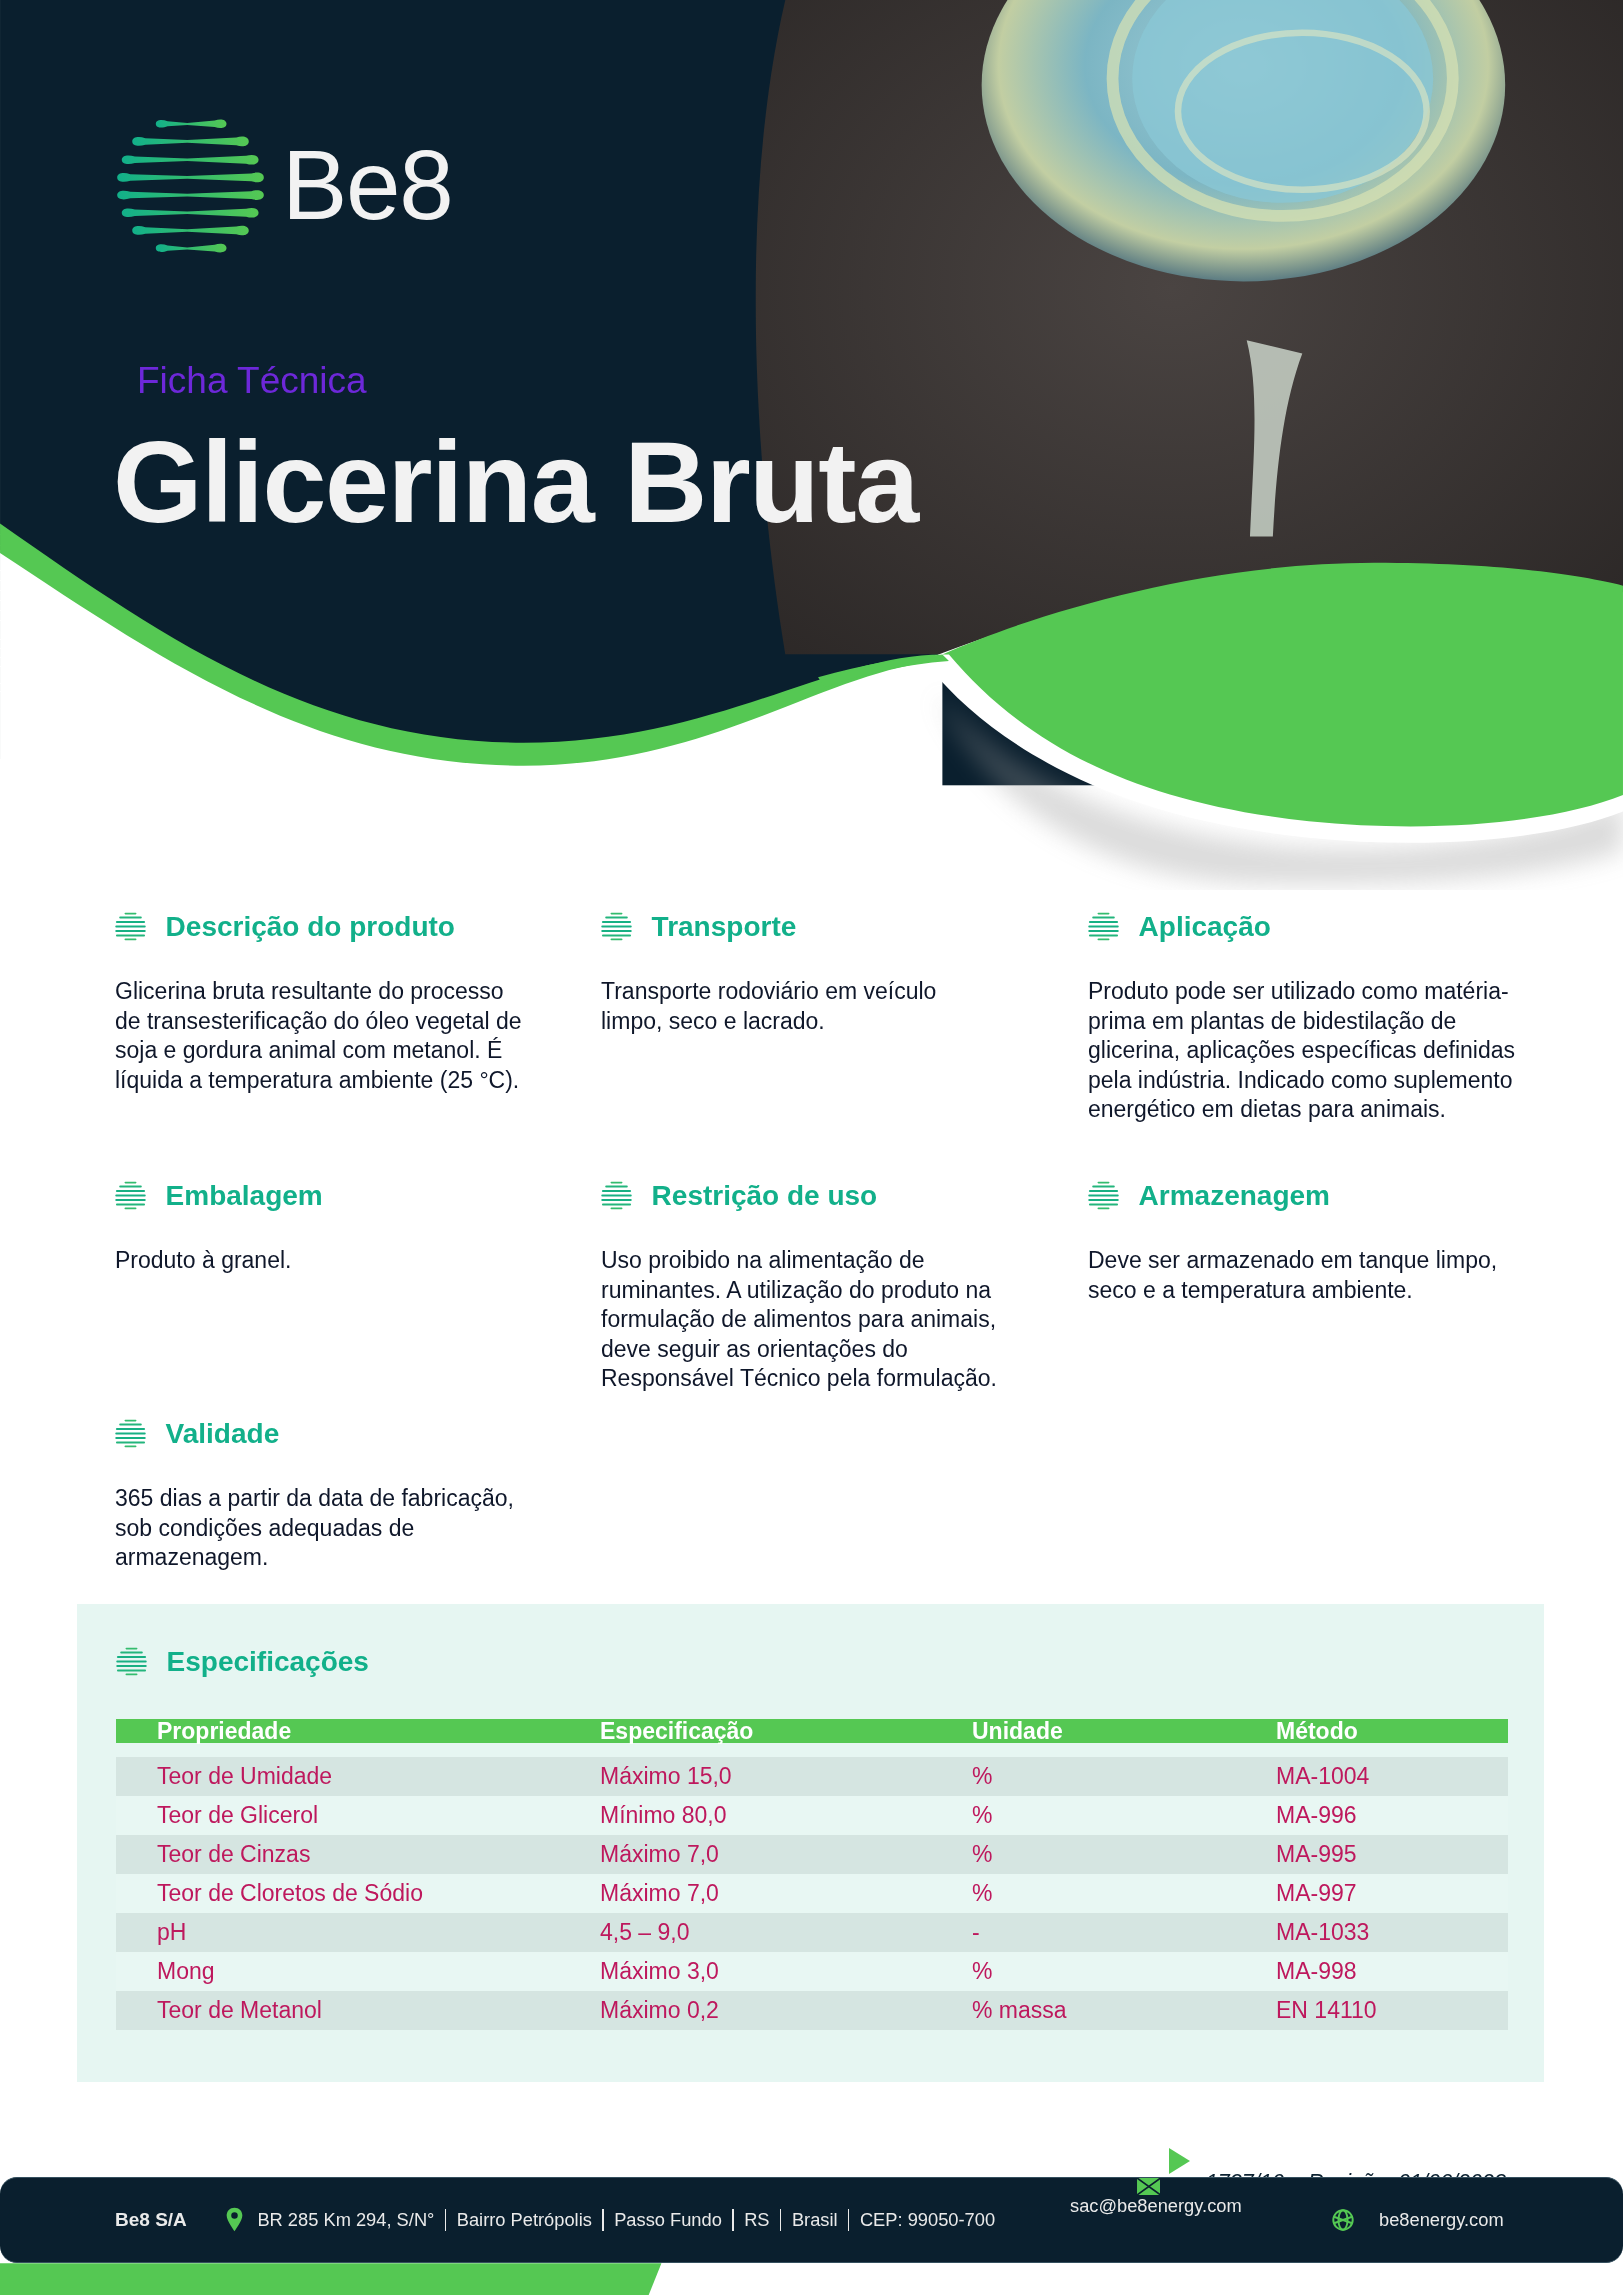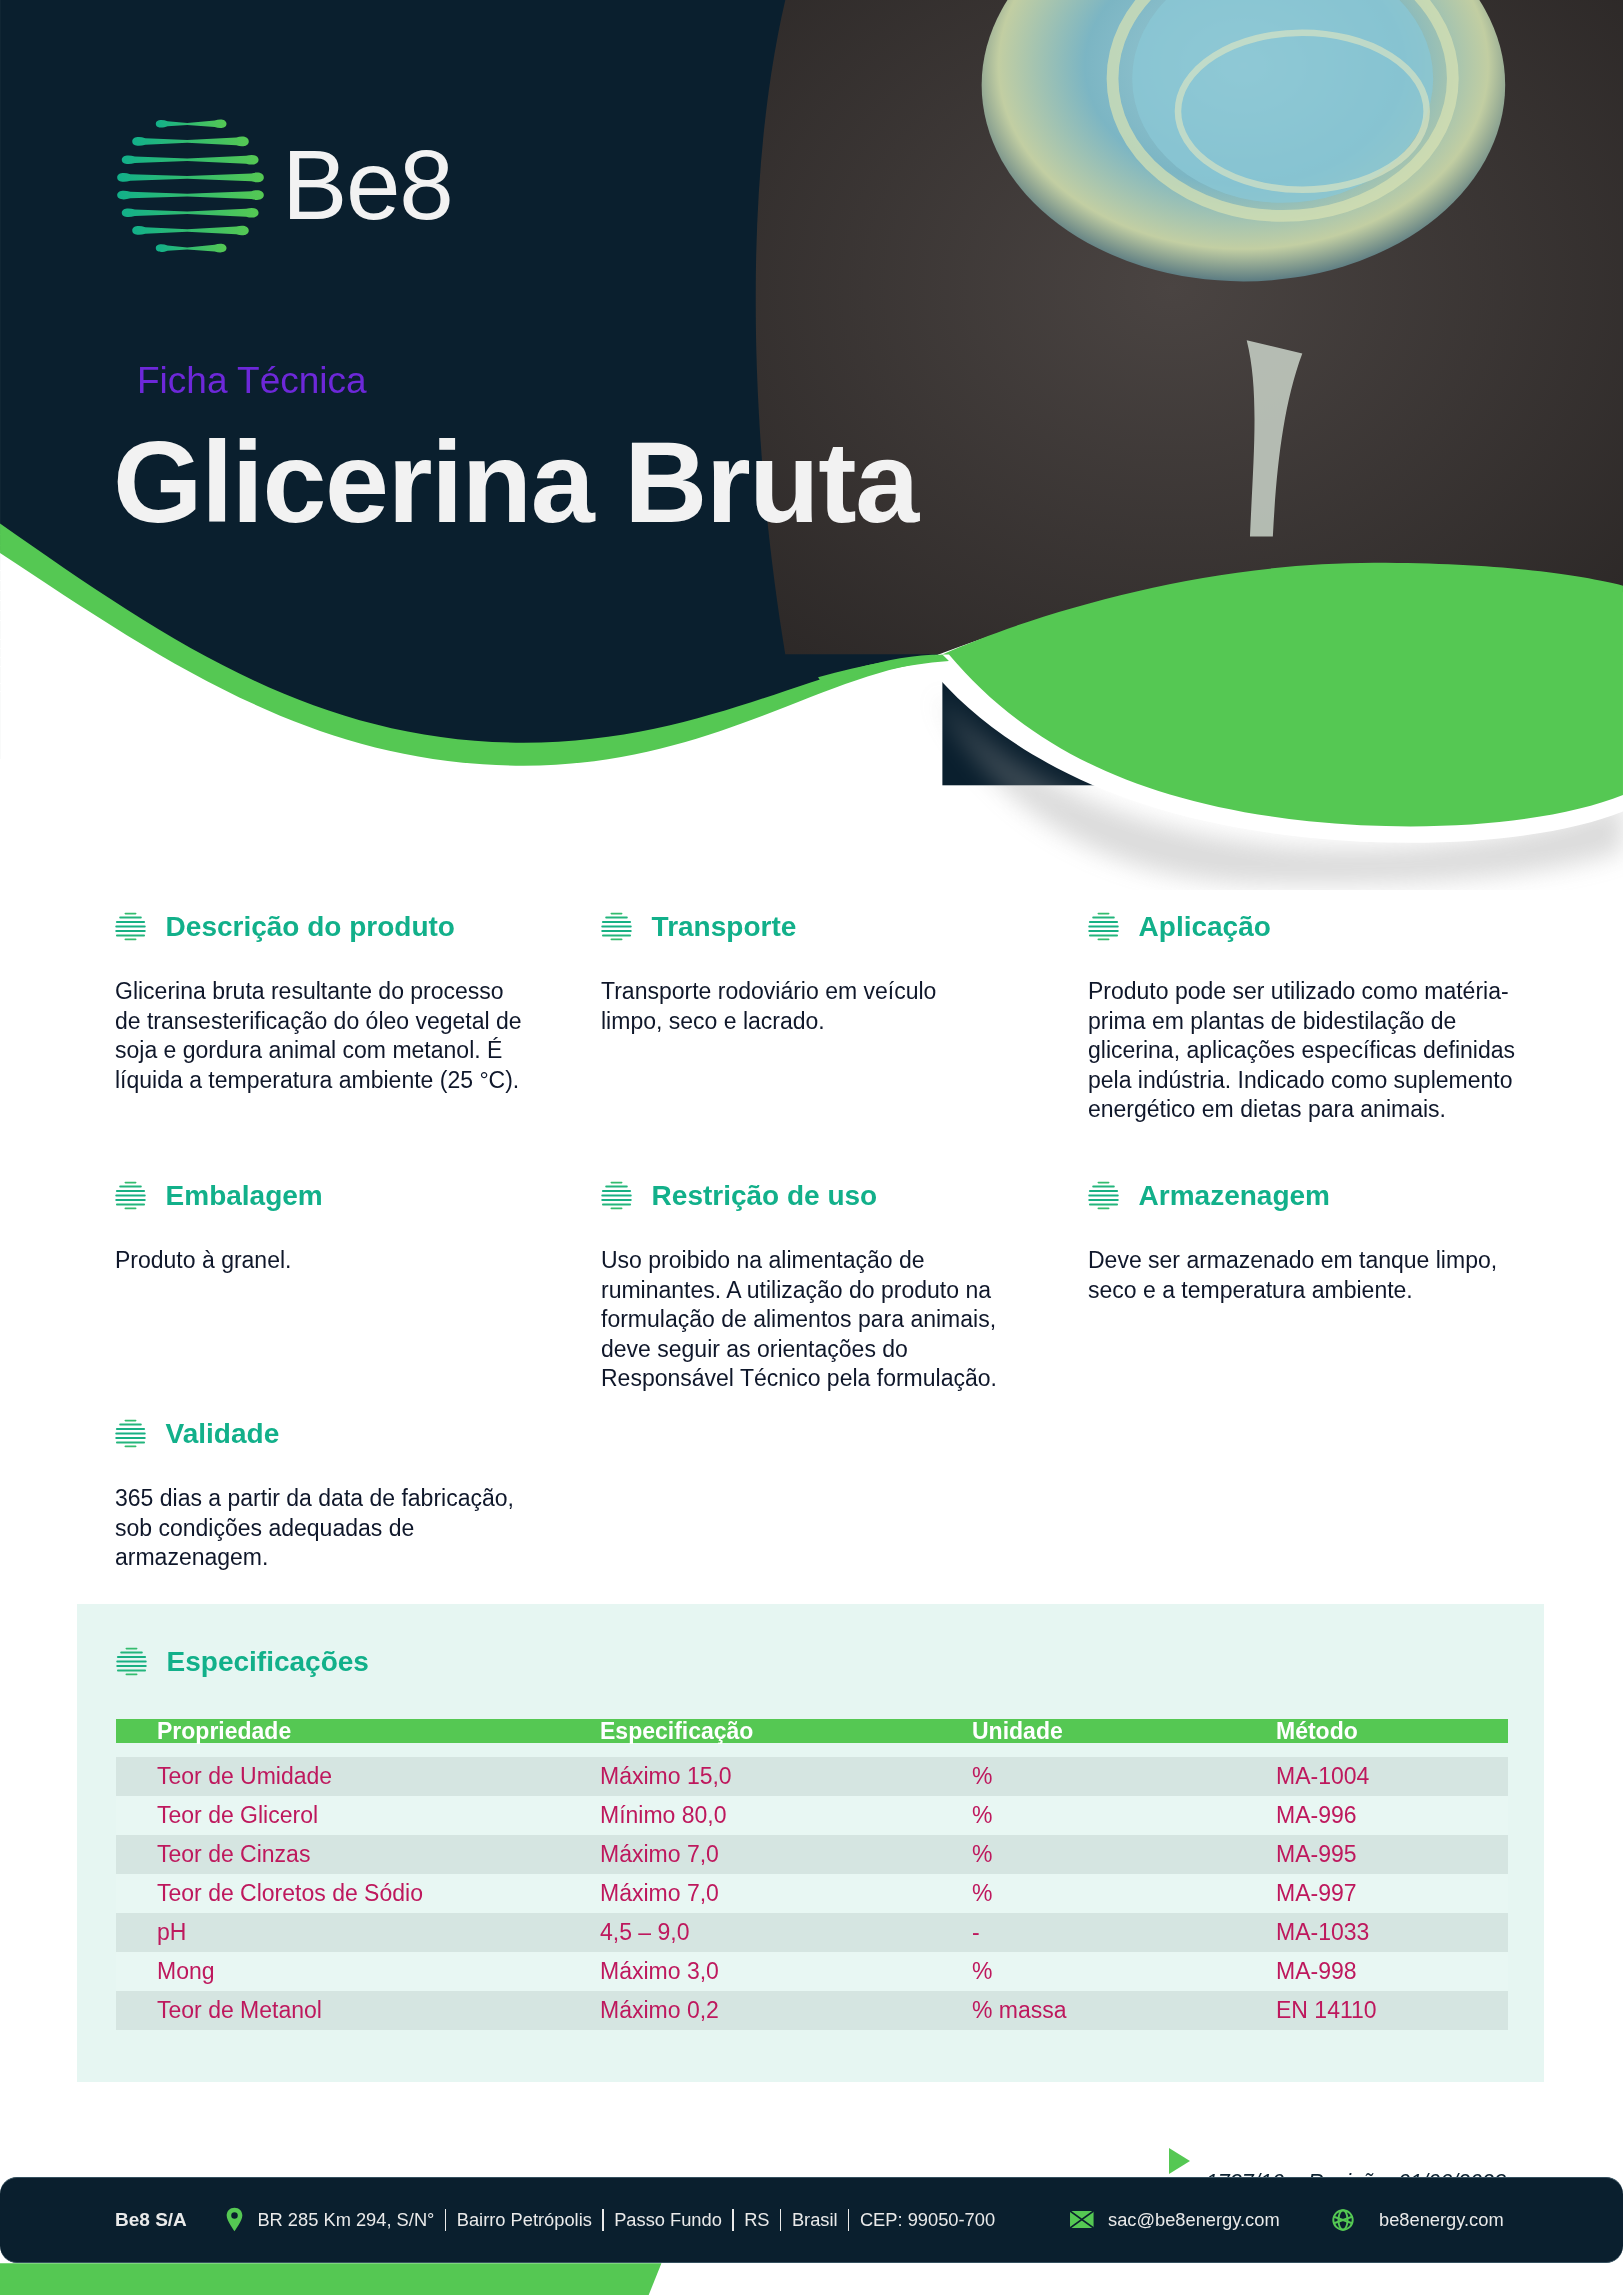--- a/index.html
+++ b/index.html
@@ -39,21 +39,21 @@
 
   .revision { position: absolute; right: 117px; top: 2127px; display: flex; align-items: center; }
   .rev-arrow { width: 0; height: 0; border-top: 13px solid transparent; border-bottom: 13px solid transparent; border-left: 21px solid #55c853; margin-right: 15.7px; }
   .rev-text { font-size: 21.6px; font-style: italic; color: #0c2231; margin-top: 42px; }
 
   .footer { position: absolute; left: 0; top: 2177px; width: 1623px; height: 86px; background: #0a1f2e; border-top: 1.3px solid #35505f; border-bottom: 1.3px solid #35505f; border-radius: 17px; }
   .footer-green { position: absolute; left: 0; top: 2263px; width: 668px; height: 33px; }
   .f-item { position: absolute; top: 0; height: 83px; display: flex; align-items: center; font-size: 18.3px; color: #eaeaea; white-space: nowrap; }
   .f-company { left: 115px; font-weight: 700; font-size: 19px; }
   .f-addr { left: 226px; }
-  .f-mail { left: 1070px; }
+  .f-mail { left: 1070px; flex-direction: column; }
   .f-web { left: 1332px; }
   .f-icon { margin-right: 14.4px; display: inline-flex; }
   .sep { display: inline-block; width: 1.3px; height: 22px; background: #eaeaea; margin: 0 10.5px; vertical-align: middle; }
 </style>
 </head>
 <body>
 
 <div class="hero">
   <svg width="1623" height="890" viewBox="0 0 2480 1360">
     <defs>

